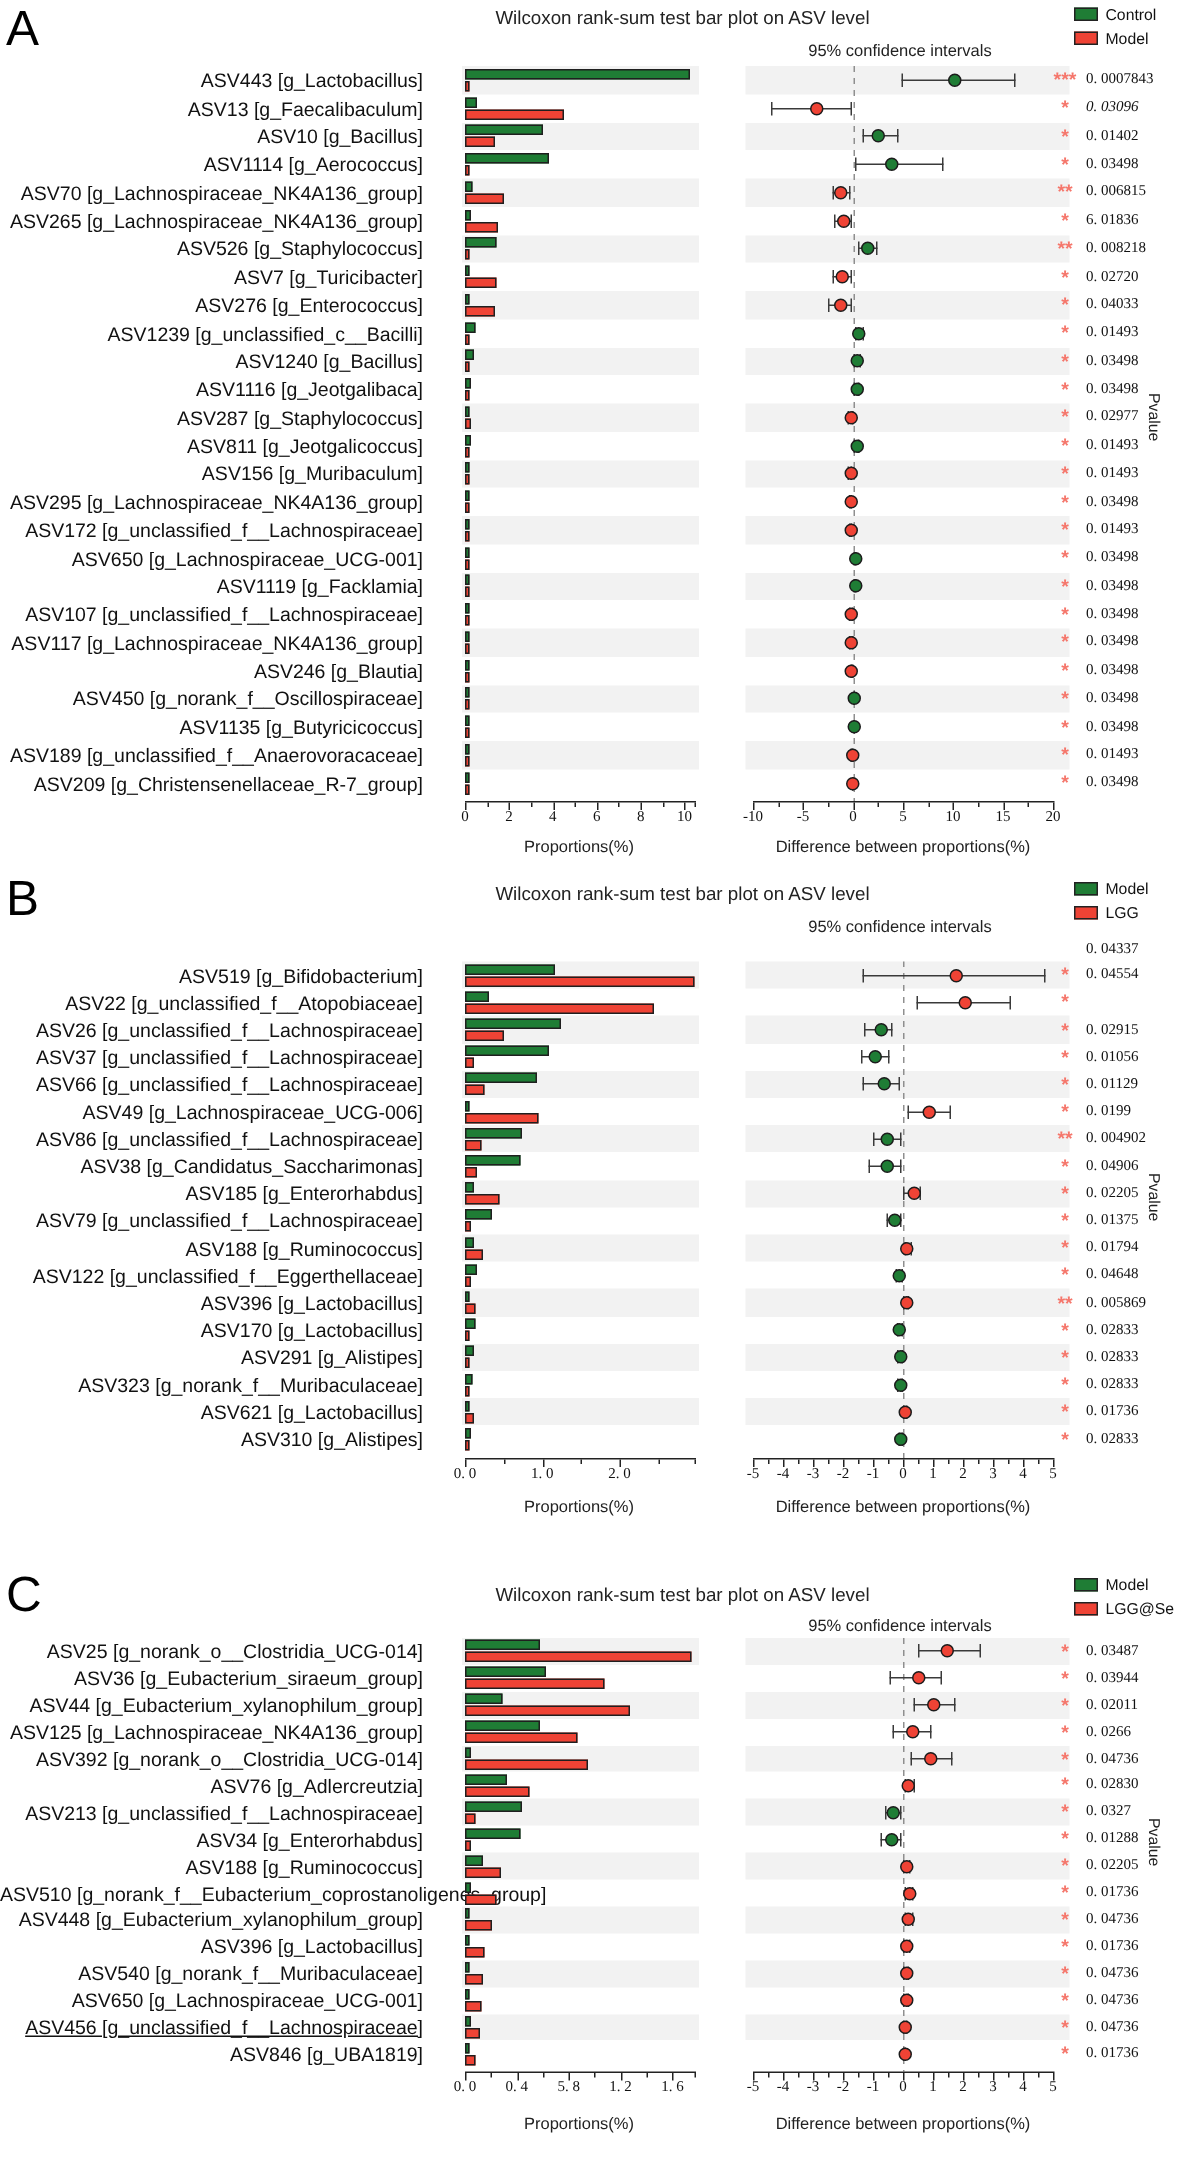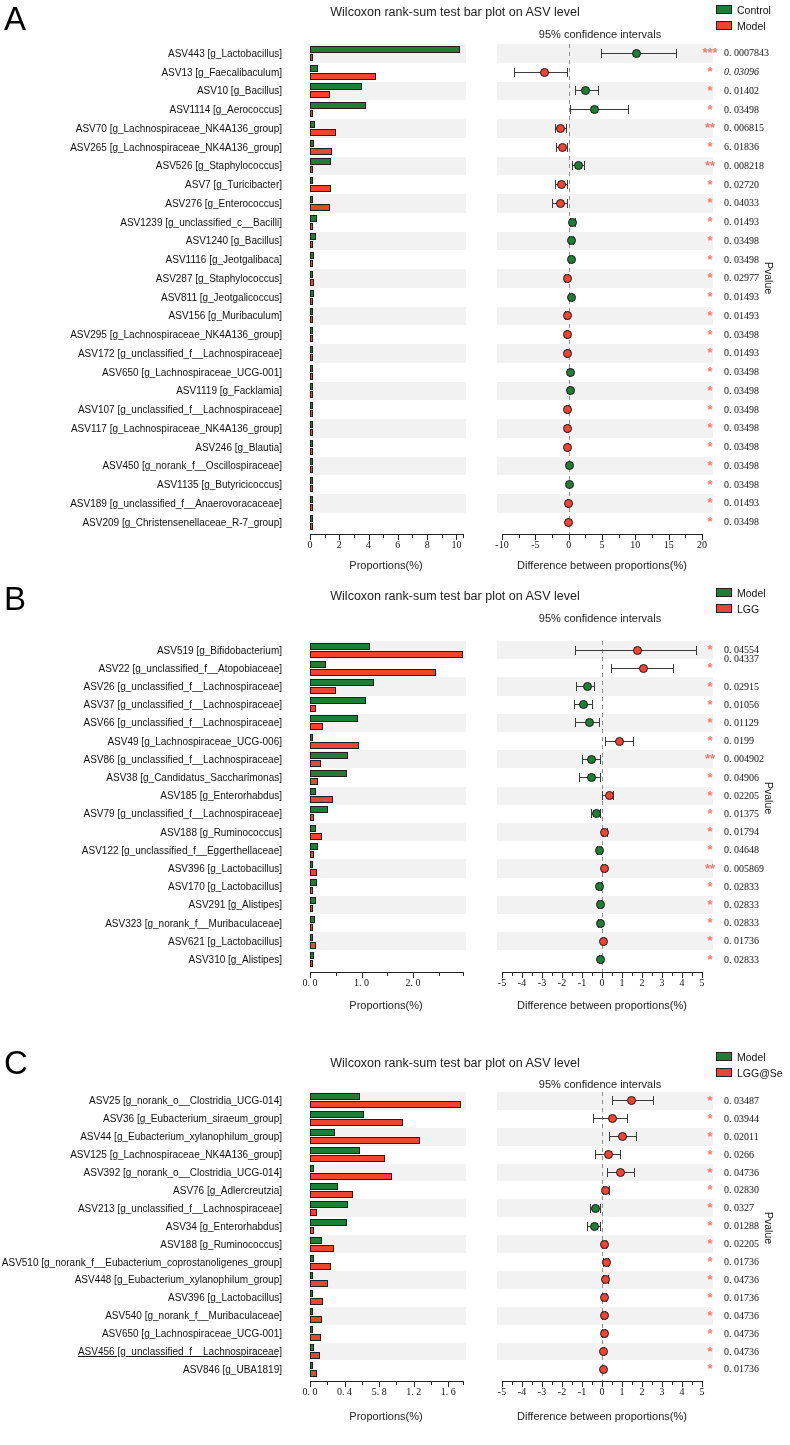--- a/index.html
+++ b/index.html
@@ -16,21 +16,21 @@
   .legend-item{position:absolute;left:0;height:12px;white-space:nowrap;}
   .legend-item.i1{top:0}.legend-item.i2{top:16px}
   .legend-swatch{position:absolute;left:0;top:1px;width:16px;height:9px;border:1px solid #222;box-sizing:border-box;}
   .legend-text{position:absolute;left:21px;top:0;font-size:10.5px;line-height:12px;}
   .axis-title{position:absolute;font-size:11px;text-align:center;color:#222;}
   .prop-title{left:286px;width:200px;}
   .diff-title{left:467px;width:270px;}
   .axis-title.a0{top:559px}.axis-title.a1{top:999px}.axis-title.a2{top:1410px}
   .pvalue-side{position:absolute;left:763px;writing-mode:vertical-rl;font-size:10.5px;color:#222;}
   .pvalue-side.v0{top:262px}.pvalue-side.v1{top:782px}.pvalue-side.v2{top:1212px}
-  .row-label{position:absolute;left:0;width:282px;text-align:right;font-size:10px;line-height:11px;white-space:nowrap;color:#111;}
+  .row-label{position:absolute;left:0;width:282px;text-align:right;font-size:13px;line-height:11px;white-space:nowrap;color:#111;}
   .stripe{position:absolute;background:#f2f2f2;}
   .bar{position:absolute;height:5px;border:1px solid #1f1f1f;}
   .ci-line{position:absolute;height:1px;background:#3a3a3a;}
   .ci-cap{position:absolute;width:1px;height:9px;background:#3a3a3a;}
   .ci-dot{position:absolute;width:9px;height:9px;border-radius:50%;border:1px solid #1c1c1c;box-sizing:border-box;}
   .zero-line{position:absolute;width:1px;background-image:repeating-linear-gradient(to bottom,#8f8f8f 0 4px,transparent 4px 8px);}
   .stars{position:absolute;left:697px;width:26px;text-align:center;font-size:13px;font-weight:bold;line-height:18px;}
   .pval{position:absolute;left:724px;font-size:10px;font-family:"Liberation Serif",serif;white-space:nowrap;color:#111;}
   .axis-line{position:absolute;height:1px;background:#222;}
   .tick{position:absolute;width:1px;background:#222;}
@@ -421,21 +421,21 @@
     <div class="stars" style="top: 641.1px; color: rgb(245, 118, 107);">*</div>
     <div class="pval" style="top: 644.1px;">0. 04554</div>
     <div class="row-label" style="top: 662.8px;">ASV22 [g_unclassified_f__Atopobiaceae]</div>
     <div class="bar" style="left: 310px; top: 660.8px; width: 13.9091px; background: rgb(31, 125, 53); border-color: rgb(31, 31, 31);"></div>
     <div class="bar" style="left: 310px; top: 668.8px; width: 123.636px; background: rgb(239, 67, 53); border-color: rgb(31, 31, 31);"></div>
     <div class="ci-line" style="left: 611px; top: 667.8px; width: 63px; background: rgb(58, 58, 58);"></div>
     <div class="ci-cap" style="left: 611px; top: 663.8px; background: rgb(58, 58, 58);"></div>
     <div class="ci-cap" style="left: 673px; top: 663.8px; background: rgb(58, 58, 58);"></div>
     <div class="ci-dot" style="left: 638.5px; top: 663.8px; background: rgb(239, 67, 53);"></div>
     <div class="stars" style="top: 659.3px; color: rgb(245, 118, 107);">*</div>
-    <div class="pval" style="top: 653px;">0. 04337</div>
+    <div class="pval" style="top: 627px;">0. 04337</div>
     <div class="row-label" style="top: 681px;">ASV26 [g_unclassified_f__Lachnospiraceae]</div>
     <div class="bar" style="left: 310px; top: 679px; width: 62.3333px; background: rgb(31, 125, 53); border-color: rgb(31, 31, 31);"></div>
     <div class="bar" style="left: 310px; top: 687px; width: 24.2121px; background: rgb(239, 67, 53); border-color: rgb(31, 31, 31);"></div>
     <div class="ci-line" style="left: 576px; top: 686px; width: 19.4px; background: rgb(58, 58, 58);"></div>
     <div class="ci-cap" style="left: 576px; top: 682px; background: rgb(58, 58, 58);"></div>
     <div class="ci-cap" style="left: 594.4px; top: 682px; background: rgb(58, 58, 58);"></div>
     <div class="ci-dot" style="left: 582.5px; top: 682px; background: rgb(31, 125, 53);"></div>
     <div class="stars" style="top: 677.5px; color: rgb(245, 118, 107);">*</div>
     <div class="pval" style="top: 680.5px;">0. 02915</div>
     <div class="row-label" style="top: 699.2px;">ASV37 [g_unclassified_f__Lachnospiraceae]</div>

